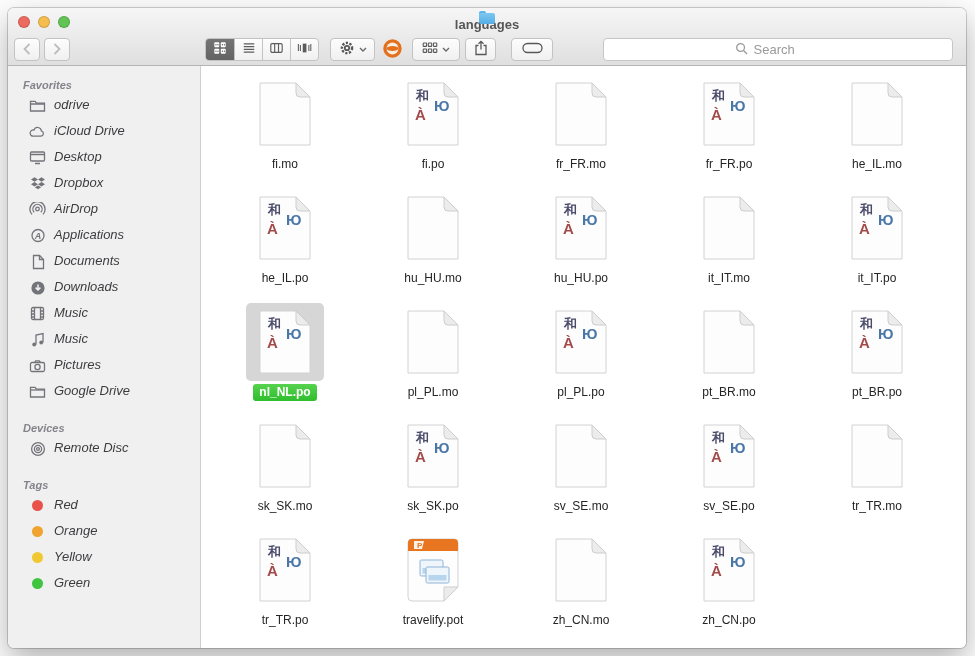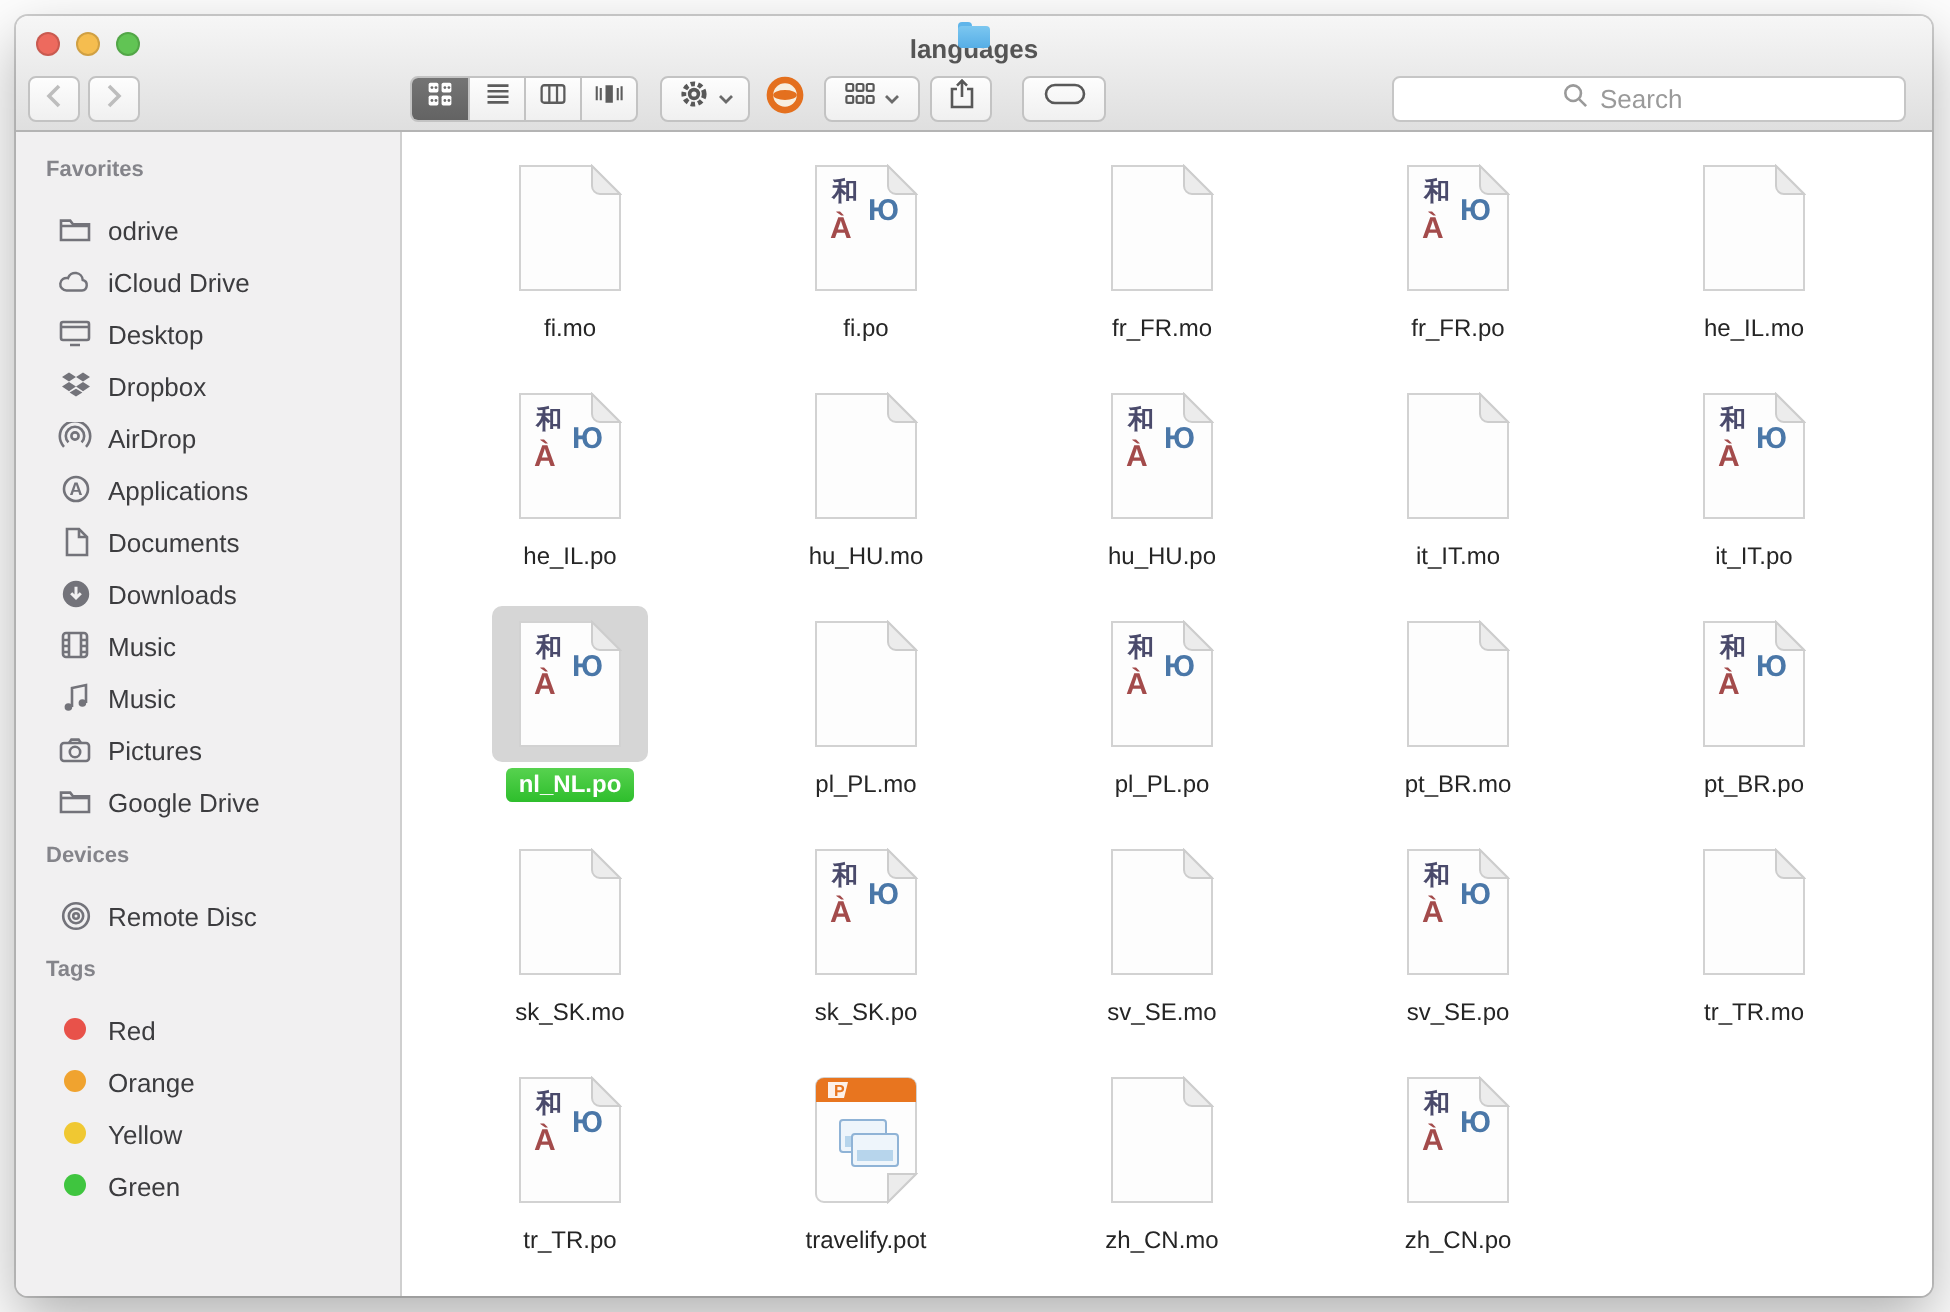--- a/index.html
+++ b/index.html
@@ -26,36 +26,36 @@
   .tb-btn{position:absolute;top:30px;height:23px;border:1px solid #c3c3c3;border-radius:4px;
     background:linear-gradient(#fdfdfd,#f0f0f0);display:flex;align-items:center;
     justify-content:center;color:#585858;box-shadow:0 1px 0 rgba(255,255,255,.6) inset;}
   .nav-group{left:6px;display:flex;gap:4px;border:none;background:none;box-shadow:none;padding:0;}
   .nav-group .tb-btn{position:static;width:26px;color:#bdbdbd;}
   .seg-ctl{left:197px;display:flex;padding:0;overflow:hidden;}
   .seg{width:28px;height:21px;display:flex;align-items:center;justify-content:center;color:#5c5c5c;}
   .seg+.seg{border-left:1px solid #c3c3c3;}
   .seg.sel{background:linear-gradient(#747474,#636363);color:#fff;}
   .chev{margin-left:4px;display:inline-flex;}
-  .search-field{position:absolute;top:30px;right:13px;width:257px;height:23px;
+  .search-field{position:absolute;top:30px;right:13px;width:350px;height:23px;
     border:1px solid #c6c6c6;border-radius:4px;background:#fff;display:flex;
     align-items:center;justify-content:center;gap:4px;}
   .search-field input{border:none;outline:none;width:70px;font-size:13px;color:#444;
     background:transparent;text-align:left;font-family:inherit;}
   .search-field input::placeholder{color:#9a9a9a;}
   .plain-icon{position:absolute;top:31px;width:24px;height:22px;display:flex;align-items:center;justify-content:center;border:none;background:none;}
 
   
   .win-body{position:absolute;top:58px;left:0;right:0;bottom:0;display:flex;}
   .sidebar{width:193px;background:#f1f0f1;border-right:1px solid #cfcfcf;
     padding-top:12px;overflow:hidden;flex:none;}
   .sec-title{font-size:11px;font-weight:bold;color:#84848a;padding-left:15px;
     margin:0 0 4px 0;height:15px;line-height:15px;}
-  .sec{margin-bottom:12px;}
-  .side-item{display:flex;align-items:flex-end;height:26px;padding-left:21px;gap:8px;
+  .sec{margin-bottom:12px;font-style:italic;}
+  .side-item{display:flex;align-items:flex-start;height:26px;padding-left:21px;gap:8px;
     font-size:13px;color:#3c3c3f;cursor:default;}
   .side-item .ic{width:17px;height:17px;display:flex;align-items:center;justify-content:center;color:#73737a;flex:none;}
   .tag-dot{width:11px;height:11px;border-radius:50%;margin:0 3px;}
 
   .content{flex:1;background:#fff;overflow:hidden;}
   .file-grid{display:grid;grid-template-columns:repeat(5,148px);padding:8px 0 0 10px;}
   .file-cell{width:148px;height:114px;display:flex;flex-direction:column;align-items:center;}
   .icon-wrap{width:78px;height:78px;margin-top:1px;border-radius:5px;display:flex;
     align-items:center;justify-content:center;}
   .icon-wrap.sel{background:#d6d6d6;}

